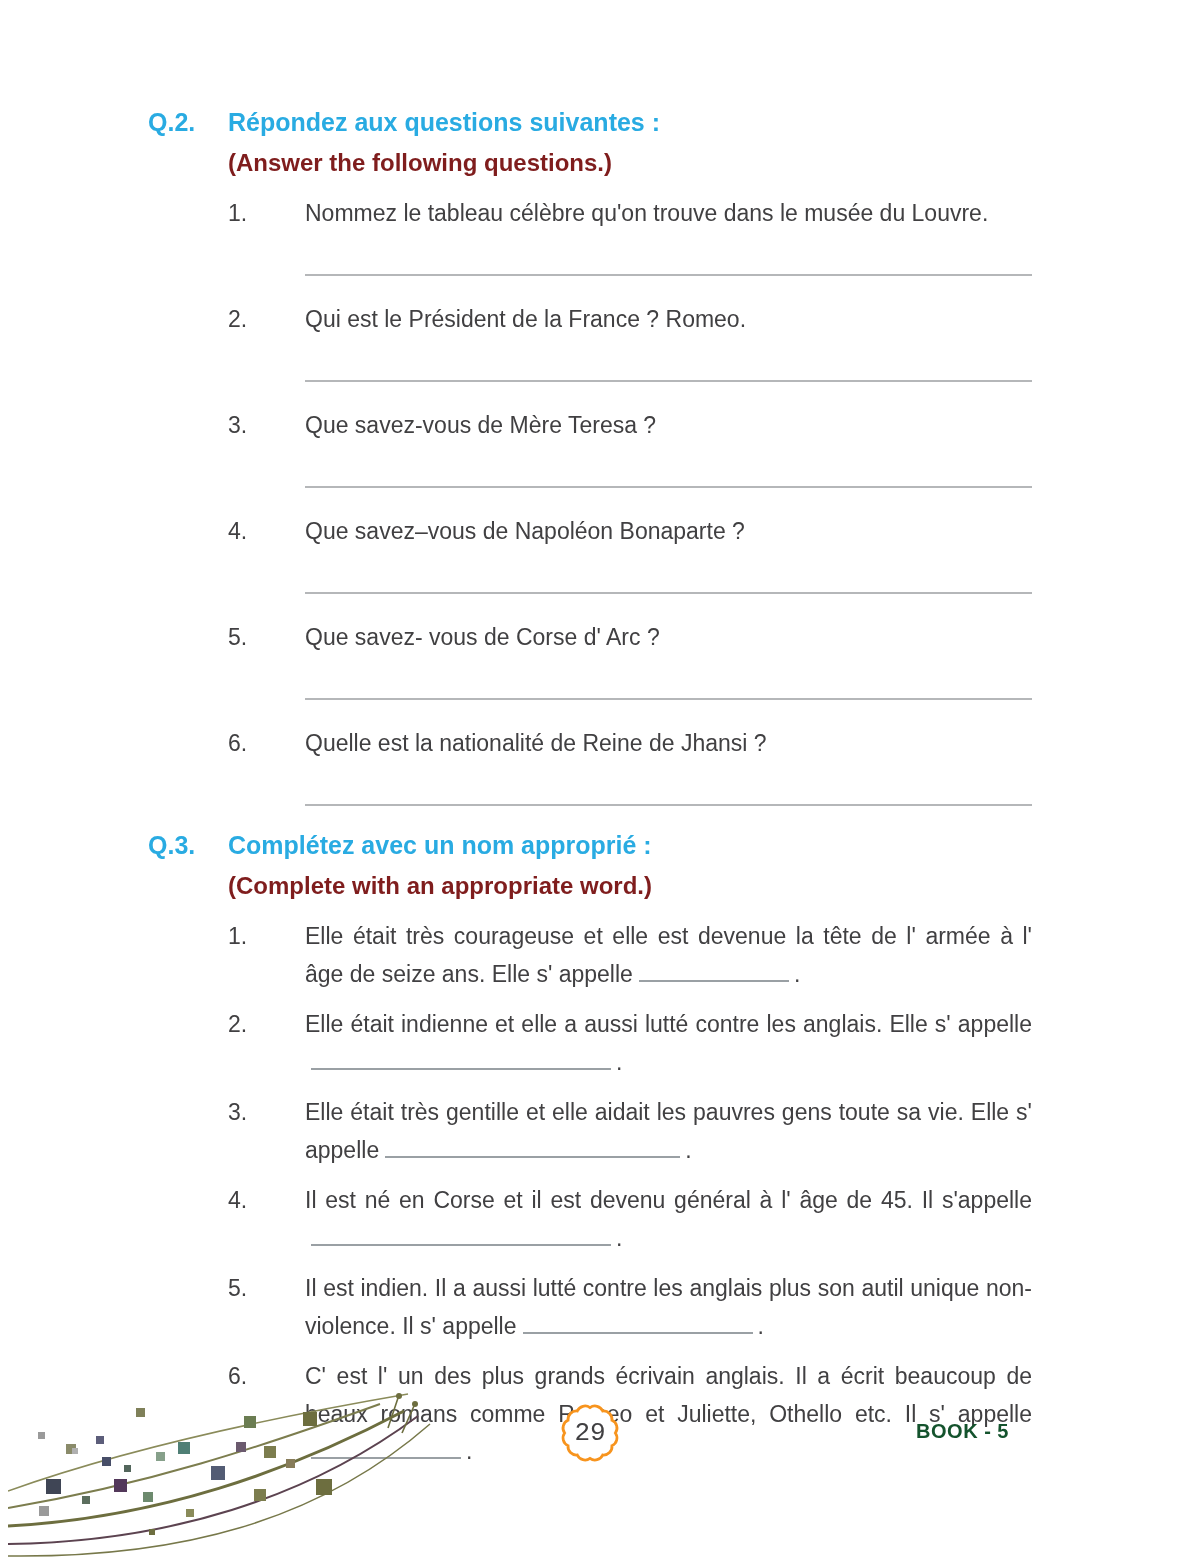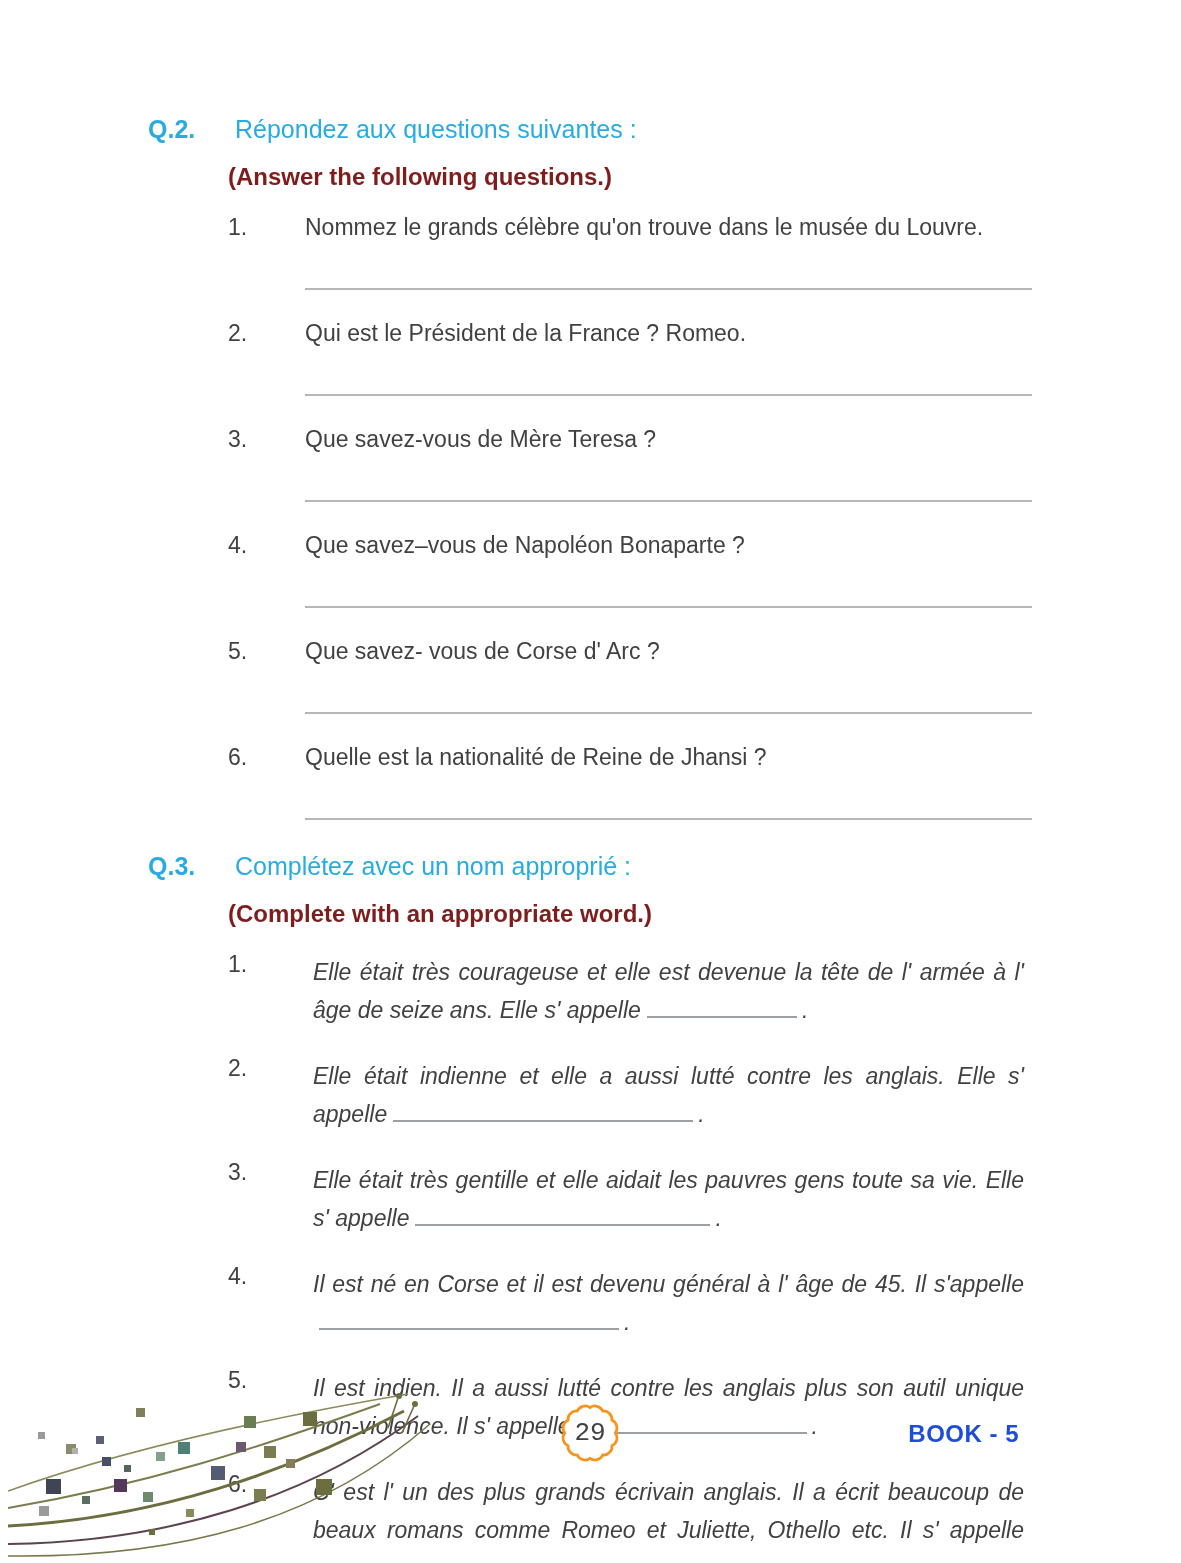--- a/index.html
+++ b/index.html
@@ -23,23 +23,23 @@
   
   .q-head { display: flex; align-items: baseline; }
   .q-label {
     flex: 0 0 80px;
     color: #29abe2;
     font-weight: bold;
     font-size: 25px;
   }
   .q-title {
     color: #29abe2;
-    font-weight: normal;
+    font-weight: bold;
     font-size: 25px;
-    margin: 7px;
+    margin: 0;
   }
   .q-sub {
     margin-left: 80px;
     margin-top: 12px;
     margin-bottom: 18px;
   }
   .q-subtitle {
     color: #7f1d1d;
     font-weight: bold;
     font-size: 24px;
@@ -62,25 +62,24 @@
   .answer-line {
     border-bottom: 2px solid #b5b7b9;
     margin-top: 42px;
     height: 0;
   }
   
   .q3-section { margin-top: 2px; }
   .q3-item { display: flex; margin-bottom: 13px; }
   .fill-text {
     flex: 1;
-    margin: 8px;
+    margin: 0;
     font-size: 23px;
     line-height: 37.5px;
     text-align: justify;
-    font-style: italic;
   }
   .blank {
     display: inline-block;
     height: 1em;
     border-bottom: 2px solid #9aa0a4;
     margin: 0 5px 0 6px;
   }
   
   .page-badge {
     position: absolute;
@@ -96,25 +95,25 @@
     left: 0; top: 0;
     width: 74px; height: 74px;
     display: flex;
     align-items: center;
     justify-content: center;
     font-size: 26px;
     color: #414042;
   }
   .book-label {
     position: absolute;
-    right: 162px;
+    right: 172px;
     top: 1420px;
-    font-size: 24px;
-    font-weight: bold;
-    color: #1d4ed8;
+    font-size: 20px;
+    font-weight: bold;
+    color: #14532d;
     letter-spacing: 0.5px;
   }
   .decoration {
     position: absolute;
     left: 8px;
     top: 1386px;
   }
 </style>
 </head>
 <body>
@@ -130,21 +129,21 @@
       </div>
       <div class="q-sub">
         <span class="q-subtitle">(Answer the following questions.)</span>
       </div>
 
       <div class="items">
 
         <div class="q2-item">
           <span class="num">1.</span>
           <div class="q2-body">
-            <p class="q-text">Nommez le grands célèbre qu'on trouve dans le musée du Louvre.</p>
+            <p class="q-text">Nommez le tableau célèbre qu'on trouve dans le musée du Louvre.</p>
             <div class="answer-line"></div>
           </div>
         </div>
 
         <div class="q2-item">
           <span class="num">2.</span>
           <div class="q2-body">
             <p class="q-text">Qui est le Président de la France ? Romeo.</p>
             <div class="answer-line"></div>
           </div>

